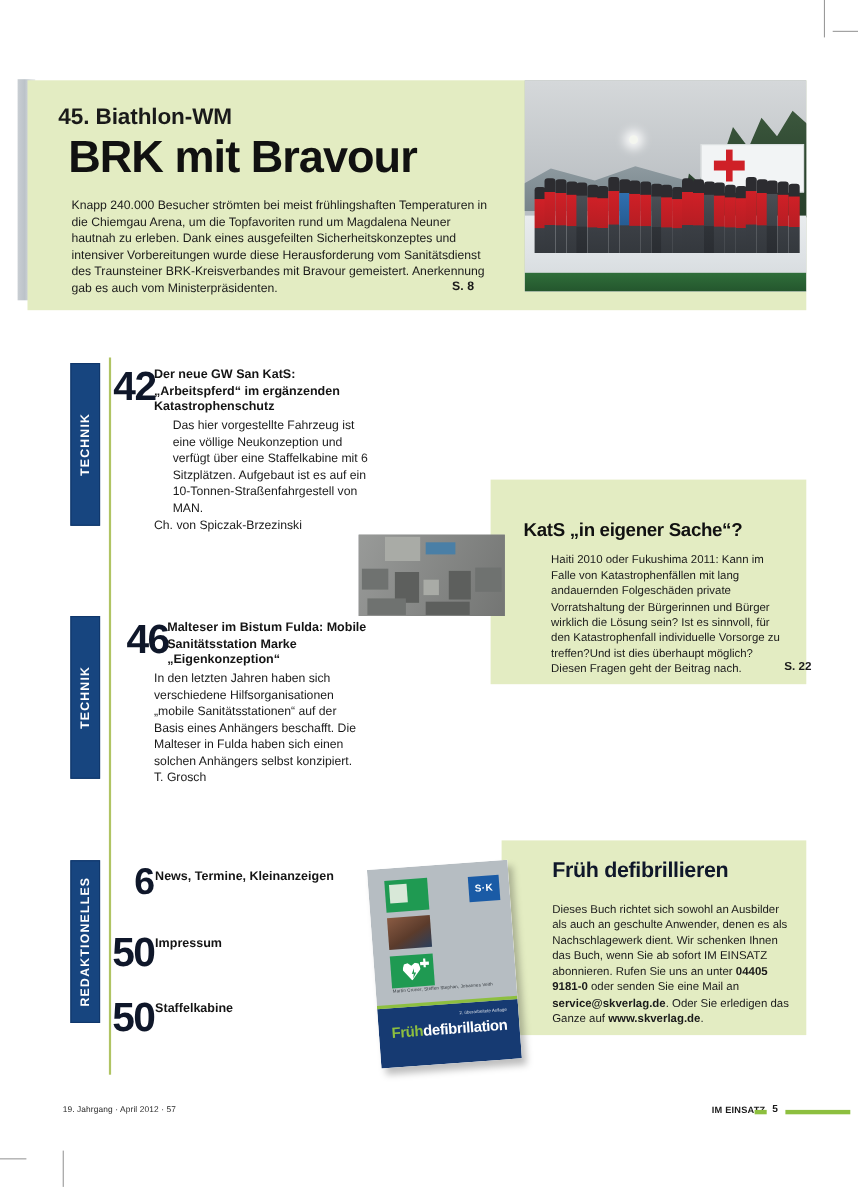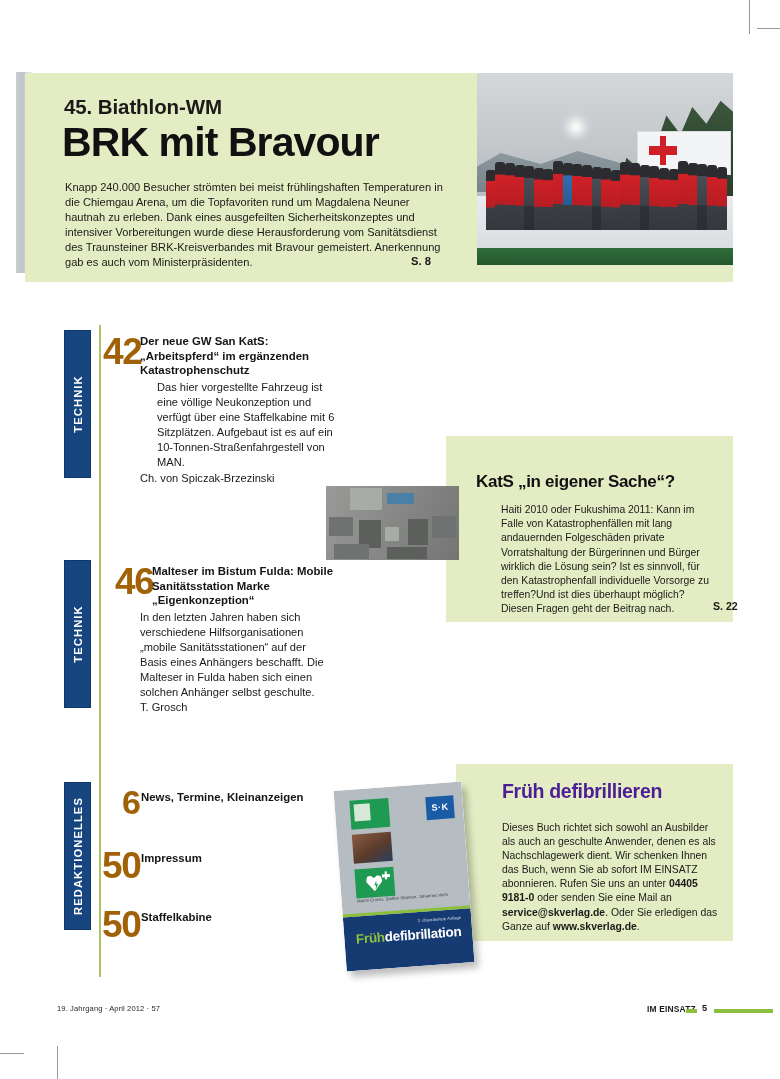--- a/index.html
+++ b/index.html
@@ -52,21 +52,21 @@
   .hero {
     position: absolute;
     left: 25px;
     top: 73px;
     width: 708px;
     height: 209px;
     background: #e3ecc2;
   }
   .hero-kicker {
     position: absolute;
-    left: 64px;
+    left: 53px;
     top: 95px;
     font-size: 20.5px;
     font-weight: bold;
     letter-spacing: -0.1px;
     color: #1a1a1a;
   }
   .hero-title {
     position: absolute;
     left: 62px;
     top: 122px;
@@ -181,21 +181,21 @@
   .sect-tab-inner {
     position: absolute; left: 50%; top: 50%;
     transform: translate(-50%,-50%);
   }
 
   
   .toc-num {
     position: absolute;
     font-size: 37px;
     font-weight: bold;
-    color: #a16207;
+    color: #0f172a;
     letter-spacing: -1.4px;
     line-height: 1;
   }
   .toc-title {
     position: absolute;
     font-size: 11.4px;
     font-weight: bold;
     line-height: 14.6px;
     color: #141414;
   }
@@ -297,21 +297,21 @@
     height: 177px;
     background: #e3ecc2;
   }
   .book-title {
     position: absolute;
     left: 502px;
     top: 780px;
     font-size: 19.5px;
     font-weight: bold;
     letter-spacing: -0.3px;
-    color: #4c1d95;
+    color: #0f172a;
   }
   .book-body {
     position: absolute;
     left: 502px;
     top: 821px;
     width: 216px;
     font-size: 10.4px;
     line-height: 14.1px;
     color: #1a1a1a;
   }
@@ -493,21 +493,21 @@
     </div>
 </div>
 
 <div class="toc-num e1-num">42</div>
 <div class="toc-title e1-title">Der neue GW San KatS: „Arbeitspferd“ im ergänzenden Katastrophenschutz</div>
 <div class="toc-body e1-body">Das hier vorgestellte Fahrzeug ist eine völlige Neukonzeption und verfügt über eine Staffelkabine mit 6 Sitzplätzen. Aufgebaut ist es auf ein 10-Tonnen-Straßenfahrgestell von MAN.</div>
 <div class="toc-author e1-auth">Ch. von Spiczak-Brzezinski</div>
 
 <div class="toc-num e2-num">46</div>
 <div class="toc-title e2-title">Malteser im Bistum Fulda: Mobile Sanitätsstation Marke „Eigenkonzeption“</div>
-<div class="toc-body e2-body">In den letzten Jahren haben sich verschiedene Hilfsorganisationen „mobile Sanitätsstationen“ auf der Basis eines Anhängers beschafft. Die Malteser in Fulda haben sich einen solchen Anhänger selbst geschulte.</div>
+<div class="toc-body e2-body">In den letzten Jahren haben sich verschiedene Hilfsorganisationen „mobile Sanitätsstationen“ auf der Basis eines Anhängers beschafft. Die Malteser in Fulda haben sich einen solchen Anhängers selbst konzipiert.</div>
 <div class="toc-author e2-auth">T. Grosch</div>
 
 <div class="toc-num e3-num">6</div>
 <div class="toc-title e3-title">News, Termine, Kleinanzeigen</div>
 
 <div class="toc-num e4-num">50</div>
 <div class="toc-title e4-title">Impressum</div>
 
 <div class="toc-num e5-num">50</div>
 <div class="toc-title e5-title">Staffelkabine</div>

